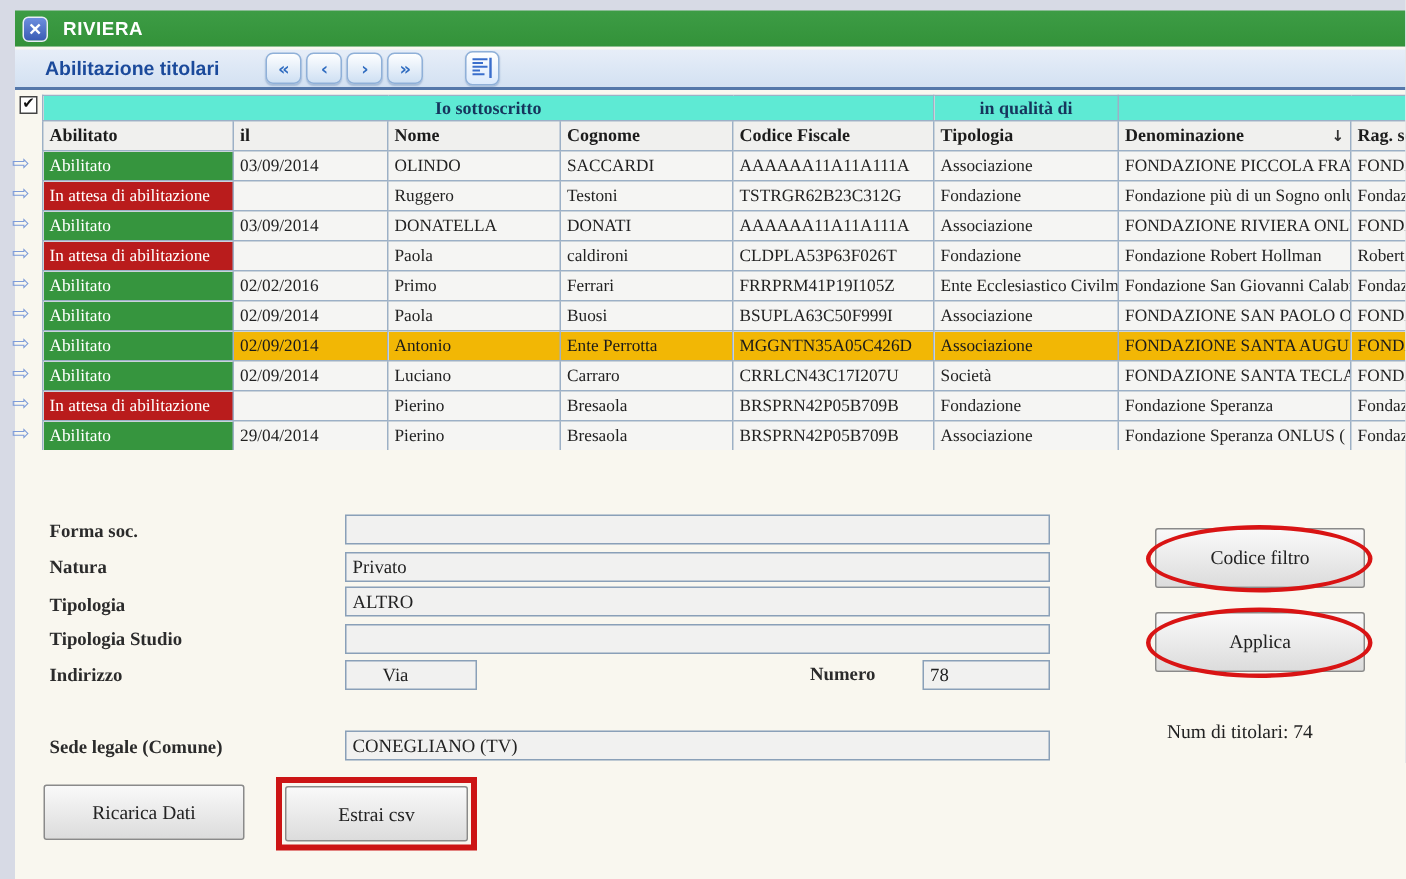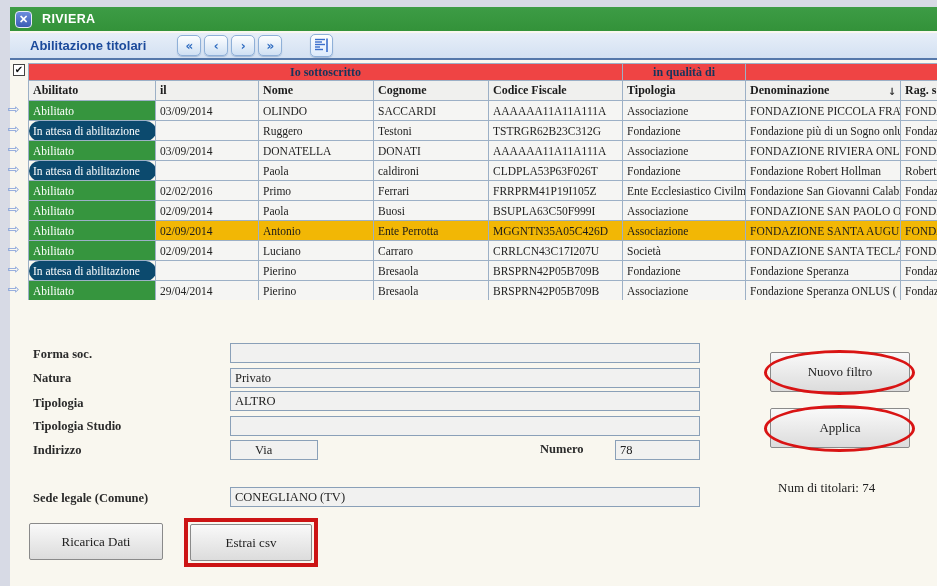--- a/index.html
+++ b/index.html
@@ -38,26 +38,26 @@
   
   .select-all { position:absolute; left:13px; top:64px; width:12px; height:12px; background:#fff;
     border:1px solid #444; font-size:10px; line-height:10px; text-align:center; color:#111; cursor:pointer; }
   .row-icons { position:absolute; left:8px; top:100px; width:18px; }
   .row-icon { height:20px; line-height:19px; color:#7d9cd9; font-size:14px;
     font-family:"DejaVu Sans",sans-serif; cursor:pointer; }
   .tbl-wrap { position:absolute; left:28px; top:63px; width:909px; height:237px; overflow:hidden; }
   table { border-collapse:collapse; table-layout:fixed; width:962px; }
   th, td { border:1px solid #9cb0c6; font-size:11.5px; padding:0 4px; white-space:nowrap;
     overflow:hidden; text-align:left; }
-  tr.group-row th { height:17px; background:#ef4444; color:#16355c; font-weight:bold;
+  tr.group-row th { height:17px; background:#5eead4; color:#16355c; font-weight:bold;
     text-align:center; font-size:12px; }
   tr.head-row th { height:20px; background:#f0f0ee; color:#1c1c1c; font-weight:bold; font-size:12px; }
   tbody td { height:20px; background:#f5f5f3; color:#222; }
   td.st-enabled { background:#36953e; color:#fff; }
-  td.st-pending { background:#0c4a6e; color:#fff;border-radius:10px; }
+  td.st-pending { background:#b91c1c; color:#fff; }
   td.sel { background:#f2b705; color:#1a1a1a; }
   .sort-arrow { float:right; font-size:10px; color:#333; font-family:"DejaVu Sans",sans-serif; margin-top:3px; }
 
   
   .flabel { position:absolute; left:33px; font-weight:bold; font-size:12.5px; color:#2b2b2b; }
   .ffield { position:absolute; height:20px; background:#f1f1f0; border:1px solid #8aa0b8;
     font-family:"Liberation Serif",serif; font-size:12.5px; color:#222; padding:0 4px;margin-left:22px; }
 
   
   .btn { position:absolute; background:linear-gradient(#f9f9f9,#dcdcdc); border:1px solid #8a8a8a;
@@ -262,21 +262,21 @@
   <input class="ffield" style="left: 208px; top: 416px; width: 470px;" value="">
 
   <div class="flabel" style="top:443px">Indirizzo</div>
   <input class="ffield" style="left: 208px; top: 440px; width: 88px; padding-left: 24px;" value="Via">
   <div class="flabel" style="left:540px; top:442px">Numero</div>
   <input class="ffield" style="left: 593px; top: 440px; width: 85px;" value="78">
 
   <div class="flabel" style="top:491px">Sede legale (Comune)</div>
   <input class="ffield" style="left: 208px; top: 487px; width: 470px;" value="CONEGLIANO (TV)">
 
-  <button class="btn" style="left:770px; top:352px; width:140px; height:40px">Nuovo filtro</button>
+  <button class="btn" style="left:770px; top:352px; width:140px; height:40px">Codice filtro</button>
   <div class="ellipse-annot" style="left:764px; top:350px; width:151px; height:45px"></div>
   <button class="btn" style="left:770px; top:408px; width:140px; height:40px">Applica</button>
   <div class="ellipse-annot" style="left:764px; top:405px; width:151px; height:47px"></div>
   <div class="num-titolari">Num di titolari: 74</div>
 
   <button class="btn" style="left:29px; top:523px; width:134px; height:37px">Ricarica Dati</button>
   <button class="btn" style="left:190px; top:524px; width:122px; height:37px">Estrai csv</button>
   <div class="rect-annot" style="left:184px; top:518px; width:134px; height:49px"></div>
 
 </div>

